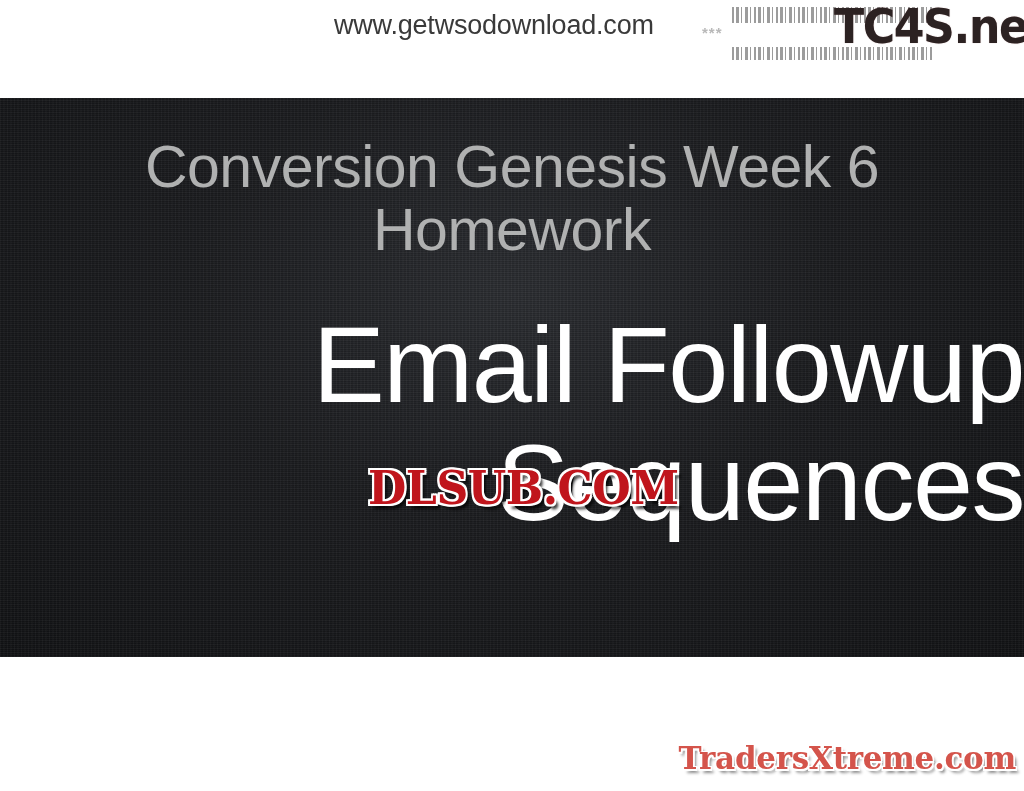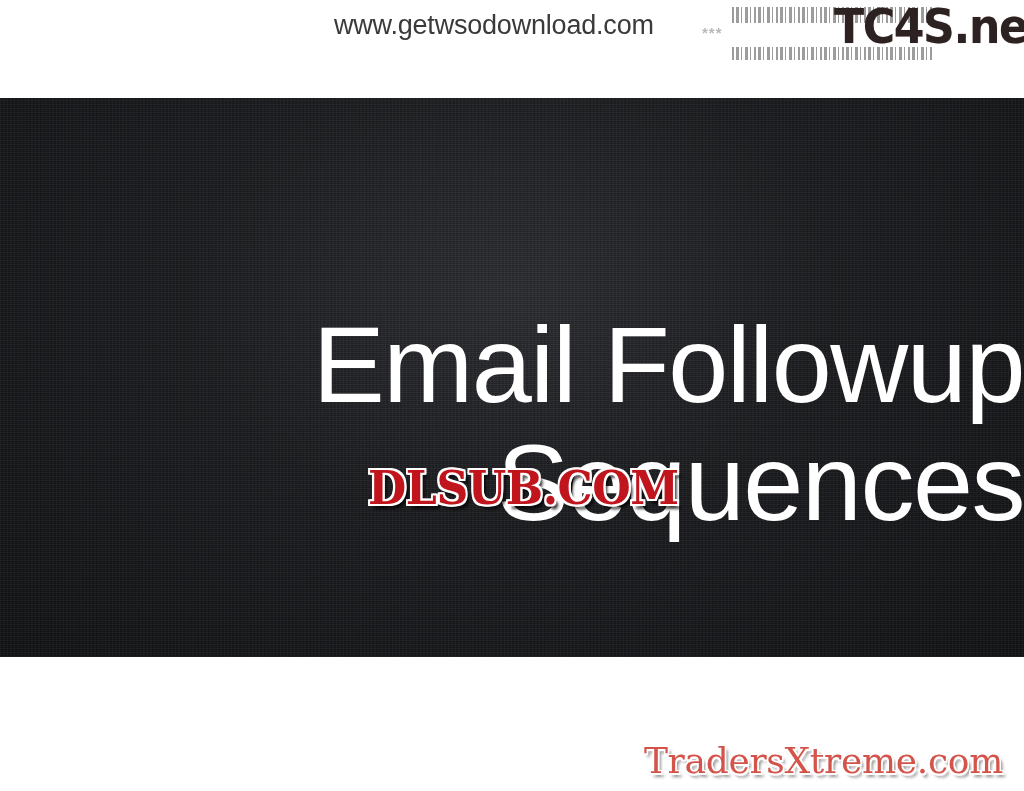--- a/index.html
+++ b/index.html
@@ -183,24 +183,24 @@
   #bottom-bar {
     position: absolute;
     left: 0;
     top: 690px;
     width: 1024px;
     height: 101px;
     background: #ffffff;
   }
   #tradersxtreme-watermark {
     position: absolute;
-    right: 21px;
+    right: 8px;
     top: 50px;
-    font-size: 36px;
-    font-weight: normal;
+    font-size: 31px;
+    font-weight: bold;
     font-family: "DejaVu Serif", serif;
     color: #d4544b;
     letter-spacing: -0.3px;
     white-space: nowrap;
     text-shadow:
       -1.5px 0 0 #ffffff, 1.5px 0 0 #ffffff,
        0 -1.5px 0 #ffffff, 0 1.5px 0 #ffffff,
       -1.5px -1.5px 0 #ffffff, 1.5px -1.5px 0 #ffffff,
       -1.5px 1.5px 0 #ffffff, 1.5px 1.5px 0 #ffffff,
        3px 4px 3px rgba(0,0,0,0.45);
@@ -217,20 +217,21 @@
     <div id="barcode-stars">***</div>
     <div class="barcode-strip" id="barcode-strip-top"></div>
     <div class="barcode-strip" id="barcode-strip-bottom"></div>
   </div>
 
   <div id="tc4s-watermark">TC4S.net</div>
 </div>
 
 <div id="slide">
 
+  <div id="subtitle">Conversion Genesis Week 6 Homework</div>
 
   <div id="headline">Email Followup Sequences</div>
 
   <div id="dlsub-watermark">DLSUB.COM</div>
 
 </div>
 
 <div id="bottom-bar">
   <div id="tradersxtreme-watermark">TradersXtreme.com</div>
 </div>

